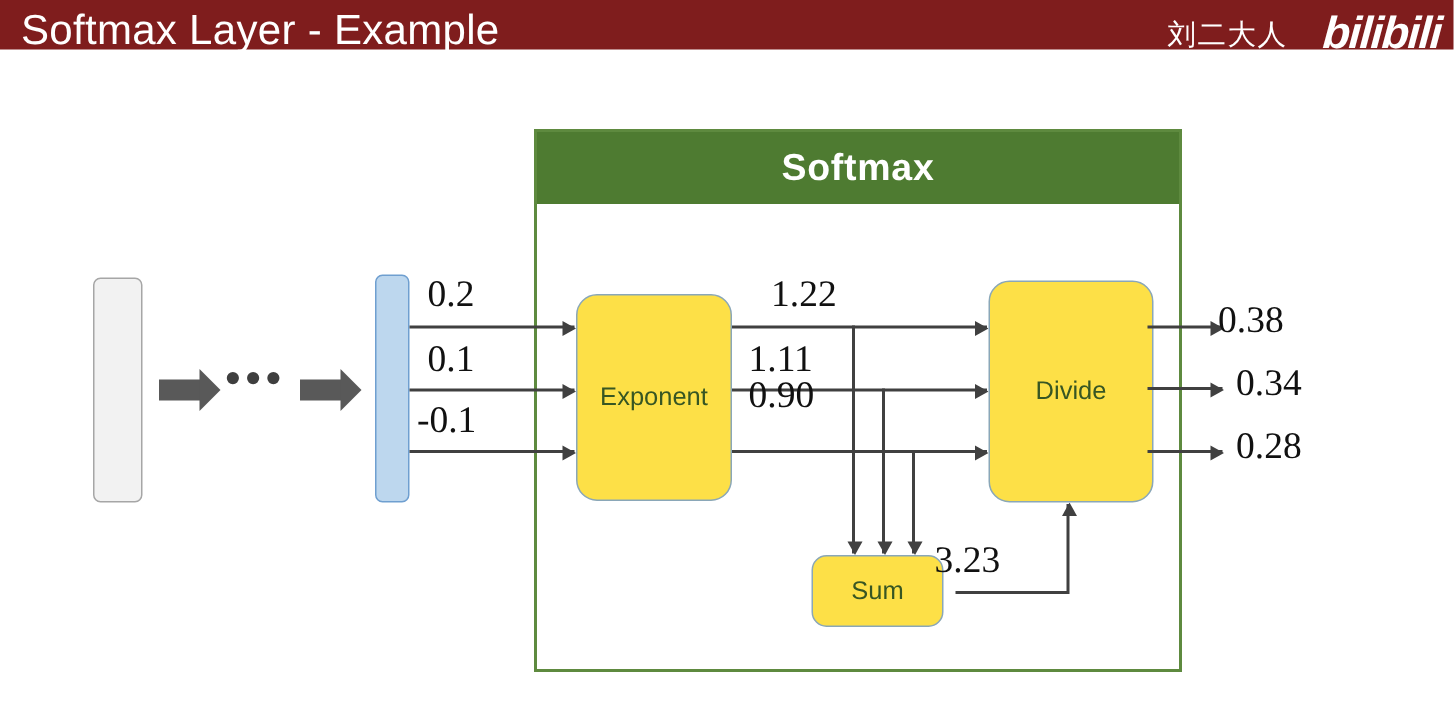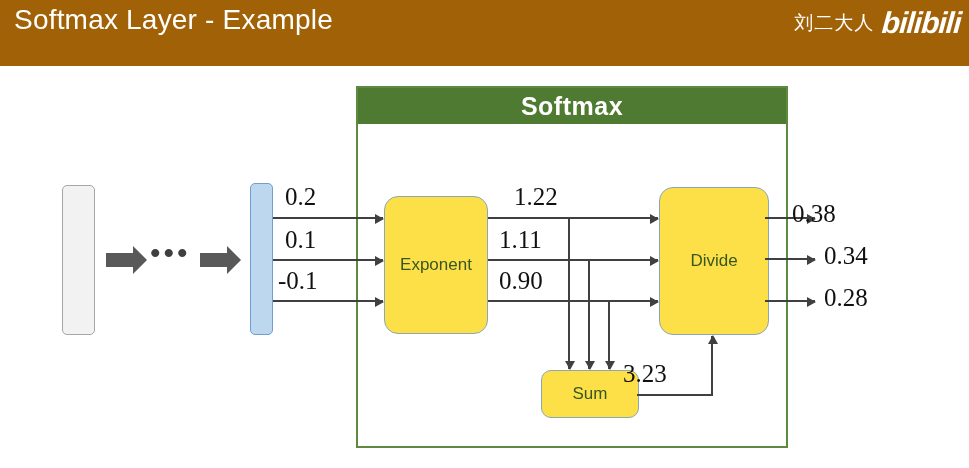--- a/index.html
+++ b/index.html
@@ -13,40 +13,40 @@
     font-family: "Liberation Sans", sans-serif;
     overflow: hidden;
     position: relative;
   }
 
   
   #title-bar {
     position: absolute;
     left: 0; top: 0;
     width: 969px;
-    height: 66px;
-    background: #a16207;
+    height: 33px;
+    background: #7f1d1d;
   }
   #slide-title {
     position: absolute;
     left: 14px;
     top: 4px;
     font-size: 28px;
     color: #ffffff;
     font-weight: 400;
     letter-spacing: 0.2px;
     white-space: nowrap;
   }
   #brand-area {
     position: absolute;
     right: 8px;
     top: 6px;
     display: flex;
     align-items: center;
-    gap: 8px;
+    gap: 24px;
   }
   #brand-author {
     font-size: 19px;
     color: #ffffff;
     font-family: "DejaVu Sans", sans-serif;
     letter-spacing: 1px;
     white-space: nowrap;
   }
   #brand-logo {
     font-size: 30px;
@@ -122,21 +122,21 @@
     position: absolute;
     left: 356px; top: 36px;
     width: 432px; height: 362px;
     border: 2px solid #5e8a3f;
     box-sizing: border-box;
     background: #ffffff;
   }
   #softmax-header {
     position: absolute;
     left: 358px; top: 38px;
-    width: 428px; height: 36px;
+    width: 428px; height: 48px;
     background: #4e7b31;
     display: flex;
     align-items: center;
     justify-content: center;
   }
   #softmax-header-label {
     color: #ffffff;
     font-size: 25px;
     font-weight: 700;
     letter-spacing: 0.5px;
@@ -150,21 +150,21 @@
     border-radius: 14px;
     box-sizing: border-box;
     display: flex;
     align-items: center;
     justify-content: center;
     color: #375623;
     font-size: 17px;
   }
   #exponent-box { left: 384px; top: 146px; width: 104px; height: 138px; }
   #divide-box   { left: 659px; top: 137px; width: 110px; height: 148px; text-align: center; }
-  #sum-box      { left: 541px; top: 320px; width: 98px; height: 48px; border-radius: 10px; }
+  #sum-box      { left: 541px; top: 320px; width: 88px; height: 48px; border-radius: 10px; }
 
   
   .hline {
     position: absolute;
     height: 0;
     border-top: 2px solid #404040;
   }
   .vline {
     position: absolute;
     width: 0;
@@ -245,21 +245,21 @@
   <div class="proc-box" id="exponent-box">
     <span>Exponent</span>
   </div>
 
   <div class="hline arrow-right" style="left:488px; top:167px; width:170px;"></div>
   <div class="hline arrow-right" style="left:488px; top:209px; width:170px;"></div>
   <div class="hline arrow-right" style="left:488px; top:250px; width:170px;"></div>
 
   <div class="wire-label" style="left:499px; top:133px;margin-left:15px;">1.22</div>
   <div class="wire-label" style="left:499px; top:176px;">1.11</div>
-  <div class="wire-label" style="left:499px; top:217px;">0.90</div>
+  <div class="wire-label" style="left:499px; top:200px;">0.90</div>
 
   <div class="vline arrow-down" style="left:568px; top:167px; height:152px;"></div>
   <div class="vline arrow-down" style="left:588px; top:209px; height:110px;"></div>
   <div class="vline arrow-down" style="left:608px; top:250px; height:69px;"></div>
 
   <div class="proc-box" id="sum-box">
     <span>Sum</span>
   </div>
 
   <div class="hline" style="left:637px; top:344px; width:76px;"></div>
@@ -267,17 +267,17 @@
   <div class="wire-label" style="left:623px; top:310px;">3.23</div>
 
   <div class="proc-box" id="divide-box">
     <span>Divide</span>
   </div>
 
   <div class="hline arrow-right" style="left:765px; top:167px; width:50px;"></div>
   <div class="hline arrow-right" style="left:765px; top:208px; width:50px;"></div>
   <div class="hline arrow-right" style="left:765px; top:250px; width:50px;"></div>
 
-  <div class="wire-label" style="left:792px; top:150px;">0.38</div>
+  <div class="wire-label" style="left:812px; top:150px;">0.38</div>
   <div class="wire-label" style="left:824px; top:192px;">0.34</div>
   <div class="wire-label" style="left:824px; top:234px;">0.28</div>
 
 </div>
 
 </body></html>

